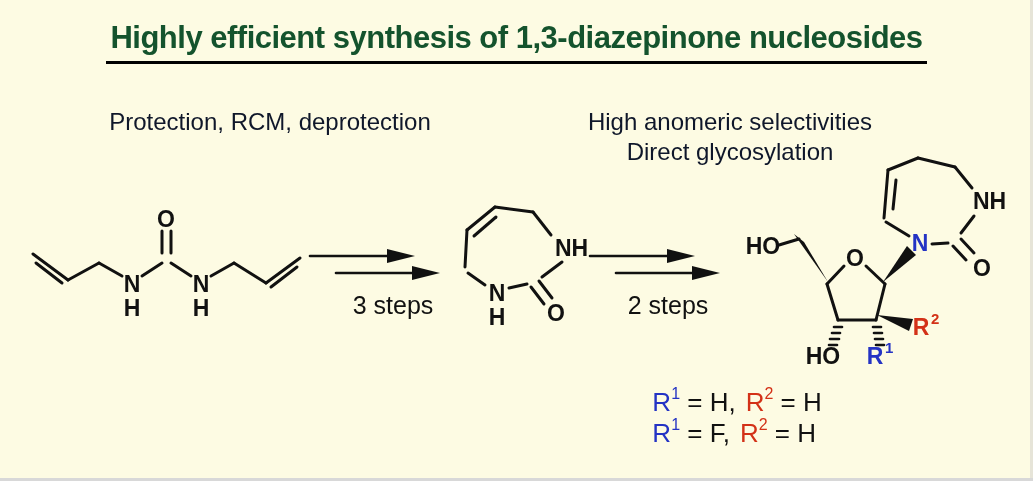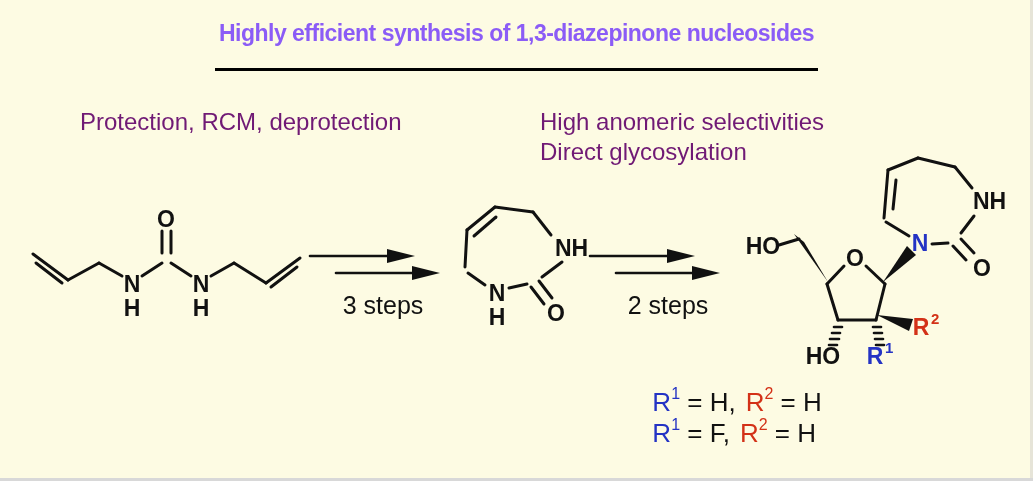--- a/index.html
+++ b/index.html
@@ -21,39 +21,39 @@
   .edge-right {
     position: absolute; top: 0; bottom: 0; right: 0; width: 3px;
     background: #e6e4d8;
   }
   .title-wrap {
     position: absolute; top: 20px; left: 0; right: 0;
     text-align: center;
   }
   .title {
     display: inline-block;
-    font-size: 23px; font-weight: bold; color: #8b5cf6;
+    font-size: 31px; font-weight: bold; color: #14532d;
     letter-spacing: -0.5px;
     border-bottom: 3.5px solid #000;
-    padding: 0 4px 21px 4px;
+    padding: 0 4px 5px 4px;
   }
   .caption {
     position: absolute; top: 107px;
-    text-align: left;
-    color: #701a75;
+    text-align: center;
+    color: #0f172a;
     font-size: 24px; line-height: 30px;
   }
   .caption.left  { left: 80px;  width: 380px; }
   .caption.right { left: 540px; width: 380px; }
   .steps-label {
     position: absolute; top: 291px;
     width: 140px; text-align: center;
     font-size: 25px; color: #111;
   }
-  .steps-label.one { left: 313px; }
+  .steps-label.one { left: 323px; }
   .steps-label.two { left: 598px; }
   .mol { position: absolute; }
   .mol svg { display: block; }
   .bond { stroke: #111; stroke-width: 3; stroke-linecap: round; fill: none; }
   .bond-thin { stroke: #111; stroke-width: 2.6; stroke-linecap: round; fill: none; }
   .wedge { fill: #111; stroke: none; }
   .atom { font-family: "Liberation Sans", sans-serif; font-size: 23px; font-weight: bold; fill: #111; }
   .atom.blue { fill: #2433C4; }
   .atom.red  { fill: #D33117; }
   .atom-sup { font-family: "Liberation Sans", sans-serif; font-size: 15px; font-weight: bold; }

